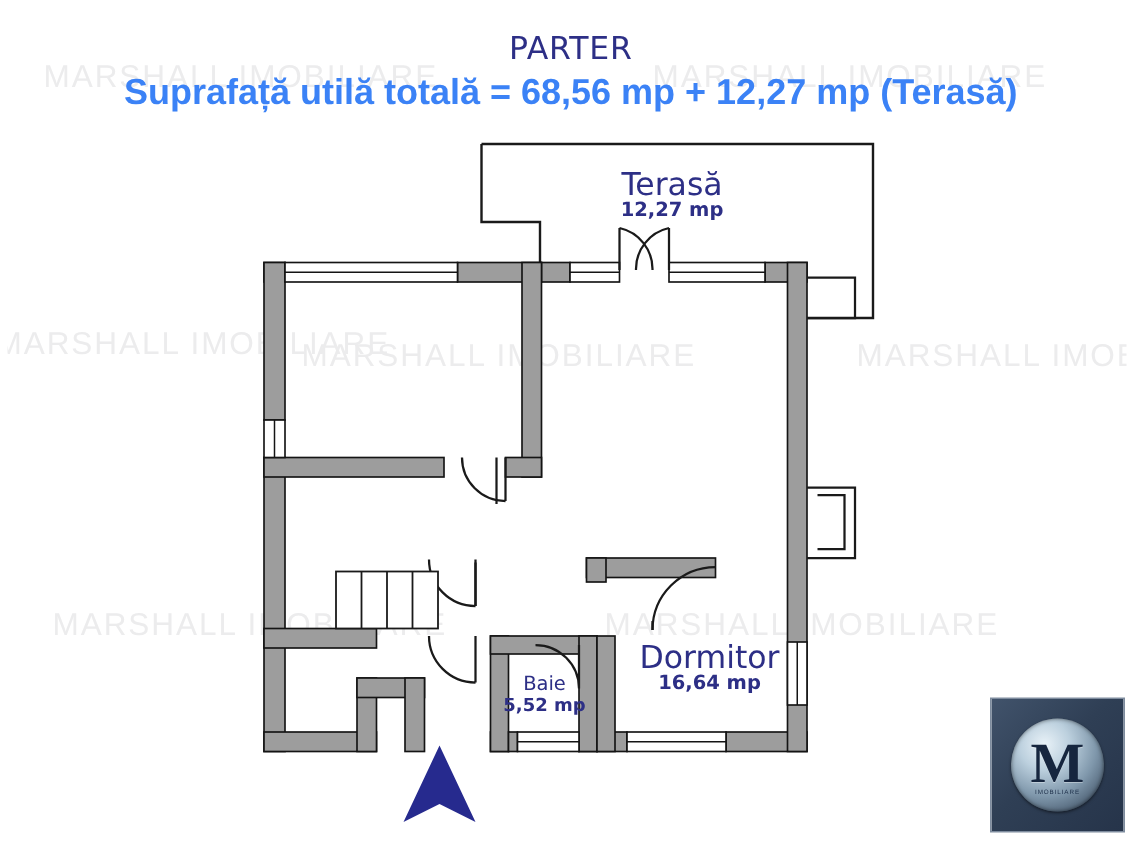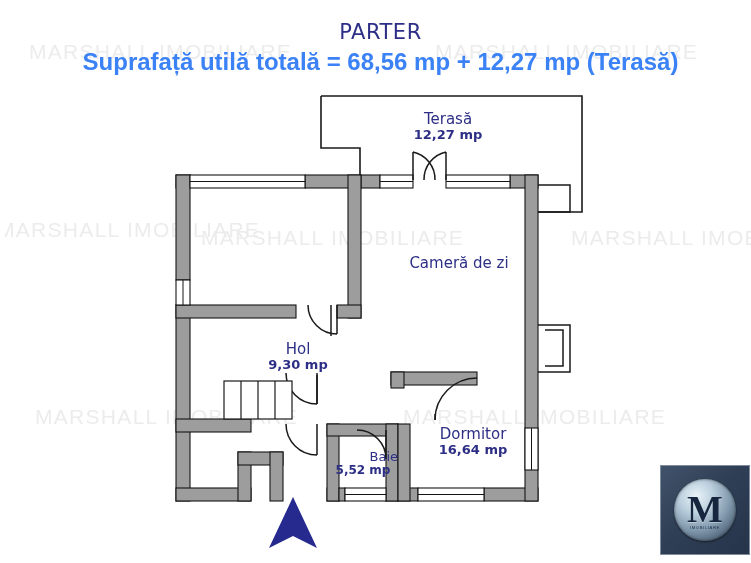--- a/index.html
+++ b/index.html
@@ -47,23 +47,23 @@
 
   
   .room{
     position:absolute;
     text-align:center;
     color:#2d2f86;
     font-family:"DejaVu Sans", sans-serif;
     white-space:nowrap;
     pointer-events:none;
   }
-  .room .rname{font-size:15px;font-weight:400;line-height:1.05;}
+  .room .rname{font-size:21px;font-weight:400;line-height:1.05;}
   .room .rarea{font-size:13px;font-weight:700;line-height:1.15;}
-  .room.small .rname{font-size:13px;text-align:right;}
+  .room.small .rname{font-size:13px;}
   .room.small .rarea{font-size:12px;}
 
   
   .logo-box{
     position:absolute;left:655px;top:465px;width:90px;height:90px;
     background:linear-gradient(135deg,#41536b 0%,#2f3f55 45%,#26344a 100%);
     border:1px solid #7e8c9e;
     box-sizing:border-box;
   }
   .logo-disc{
@@ -226,27 +226,22 @@
     </g>
   </svg>
 
   <div class="room" style="left:383px;top:112px;width:120px;">
     <div class="rname">Terasă</div>
     <div class="rarea">12,27 mp</div>
   </div>
 
 
   <div class="room" style="left:378px;top:256px;width:152px;">
-    <div class="rname">Cameră de zi</div>
-  </div>
-
-  <div class="room" style="left:248px;top:342px;width:90px;">
-    <div class="rname">Hol</div>
-    <div class="rarea">9,30 mp</div>
-  </div>
+  </div>
+
 
   <div class="room small" style="left:323px;top:450px;width:70px;">
     <div class="rname">Baie</div>
     <div class="rarea">5,52 mp</div>
   </div>
 
   <div class="room" style="left:409px;top:427px;width:118px;">
     <div class="rname">Dormitor</div>
     <div class="rarea">16,64 mp</div>
   </div>

